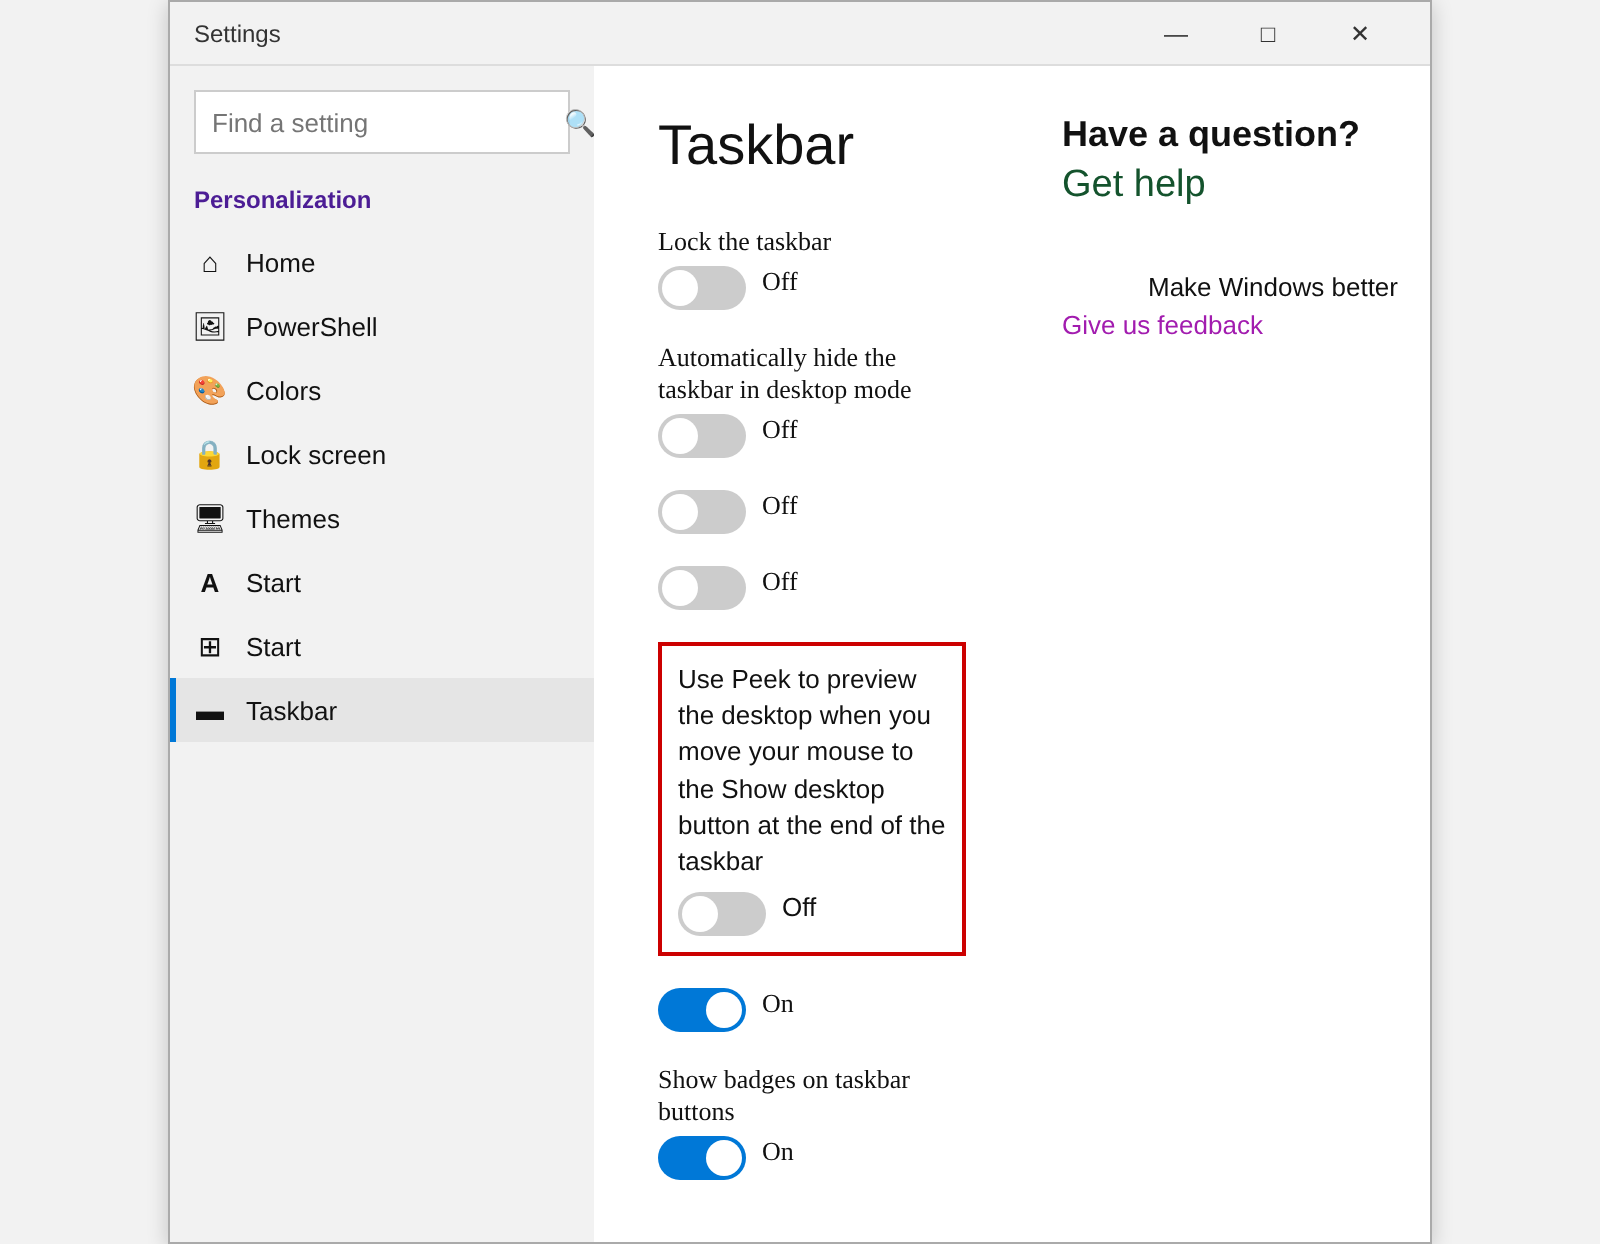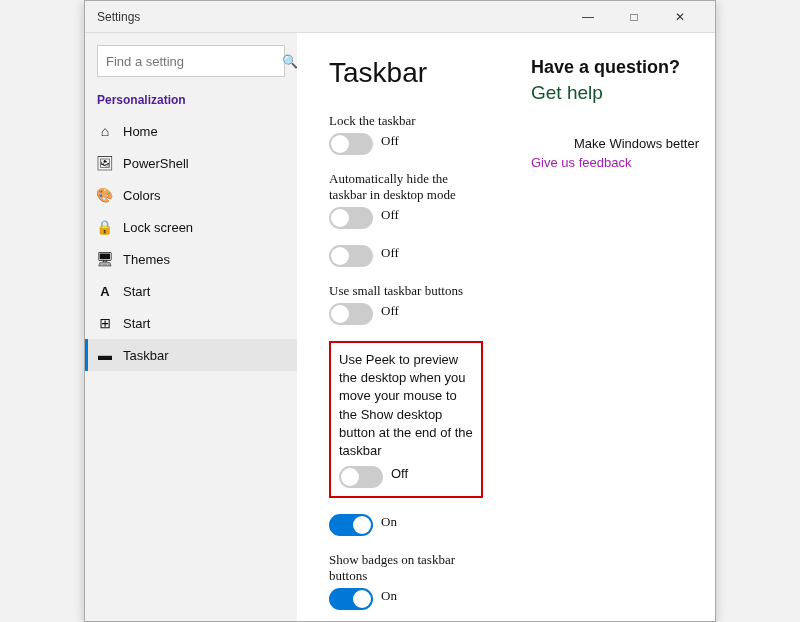--- a/index.html
+++ b/index.html
@@ -310,21 +310,20 @@
       <div class="setting-row">
         <div class="toggle-row">
           <div class="toggle off">
             <div class="toggle-knob"></div>
           </div>
           <span class="toggle-status">Off</span>
         </div>
       </div>
 
       <div class="setting-row">
-        <div class="setting-label">Use small taskbar buttons</div>
         <div class="toggle-row">
           <div class="toggle off">
             <div class="toggle-knob"></div>
           </div>
           <span class="toggle-status">Off</span>
         </div>
       </div>
 
       <div class="peek-highlighted">
         <div class="peek-label">Use Peek to preview the desktop when you move your mouse to the Show desktop button at the end of the taskbar</div>

